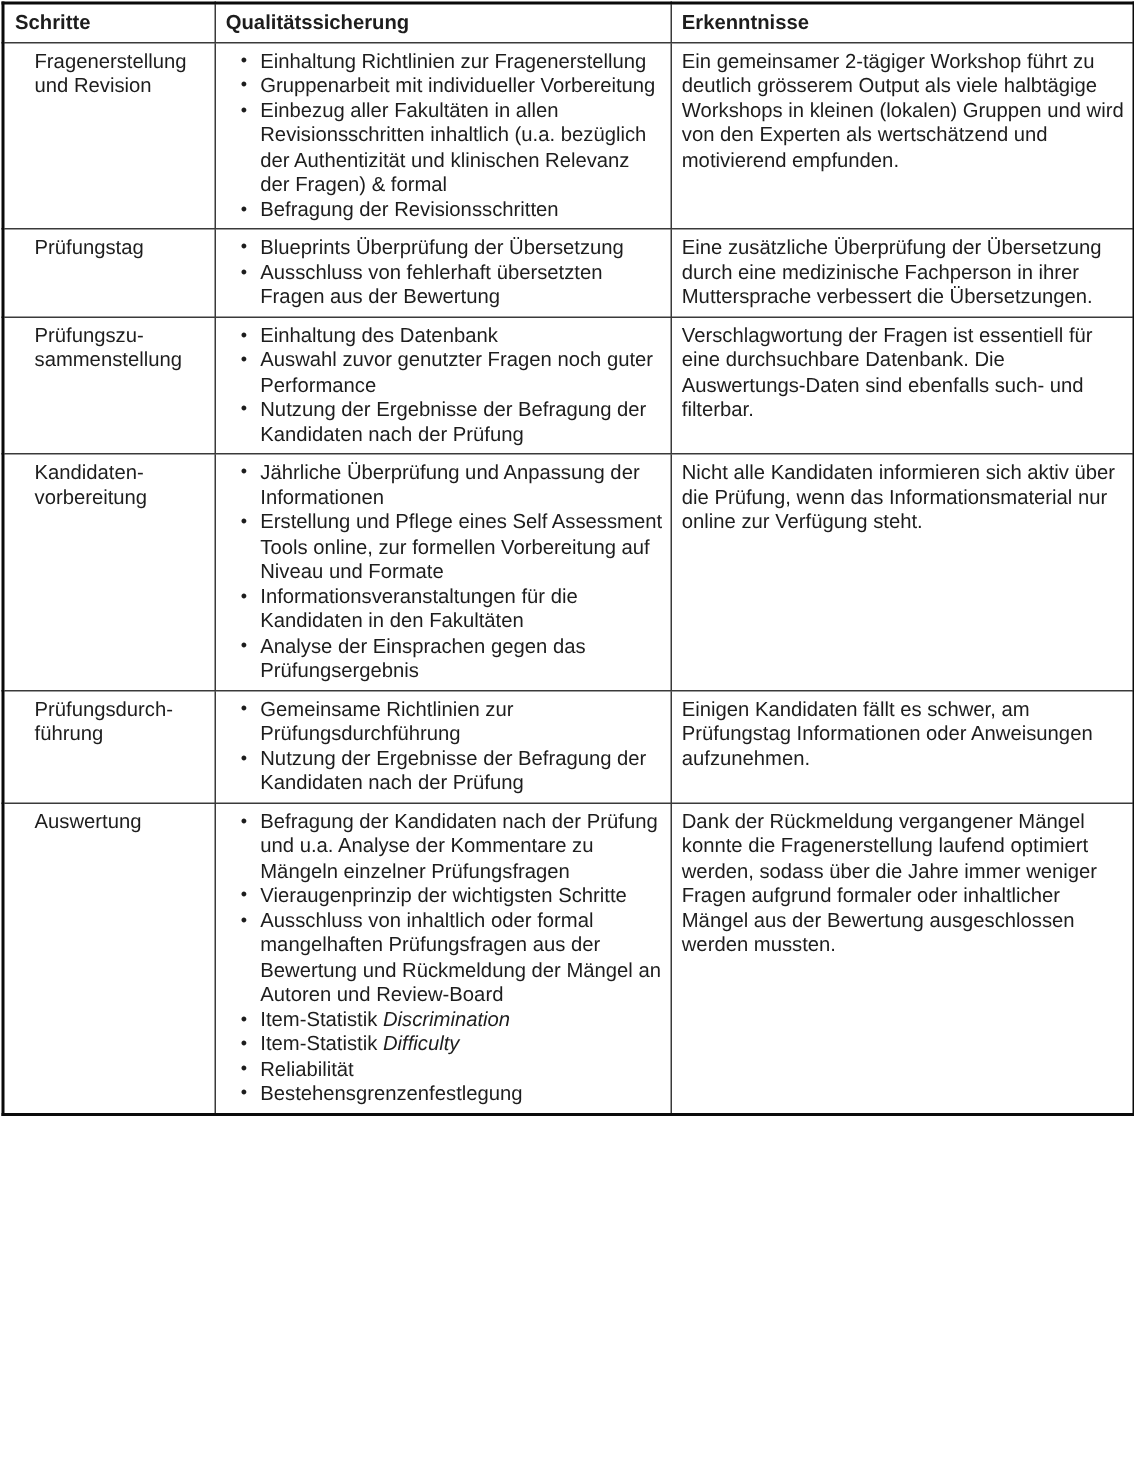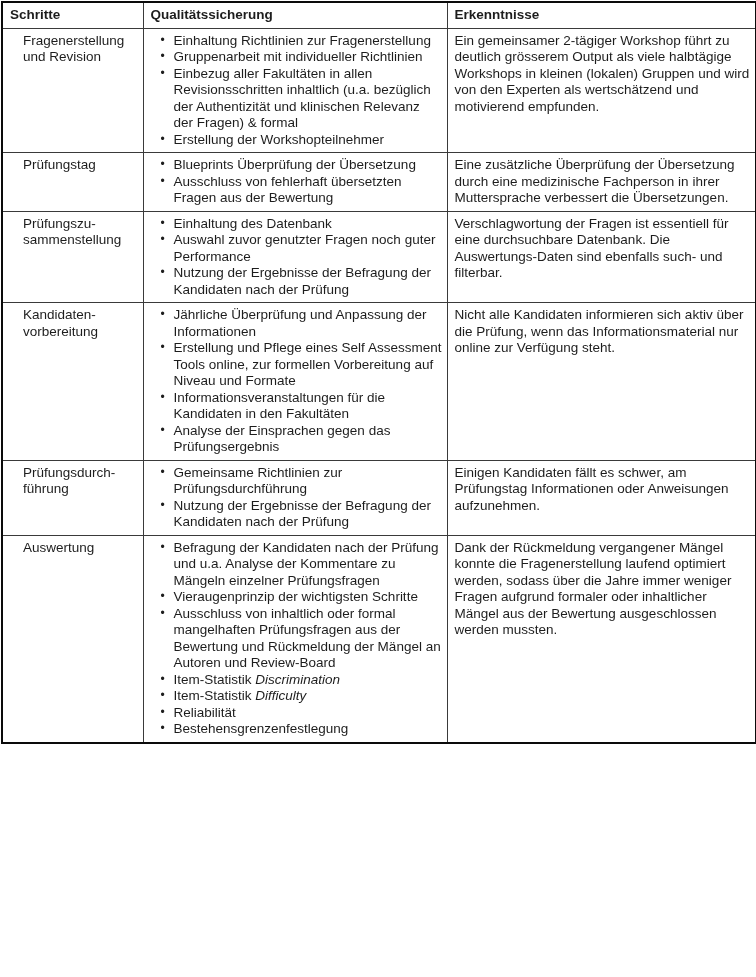--- a/index.html
+++ b/index.html
@@ -80,23 +80,23 @@
         <th>Erkenntnisse</th>
       </tr>
     </thead>
     <tbody>
         <tr>
           <td class="col-step">Fragenerstellung
 und Revision</td>
           <td class="col-quality">
             <ul class="bullets">
               <li>Einhaltung Richtlinien zur Fragenerstellung</li>
-              <li>Gruppenarbeit mit individueller Richtlinien</li>
+              <li>Gruppenarbeit mit individueller Vorbereitung</li>
               <li>Einbezug aller Fakultäten in allen Revisionsschritten inhaltlich (u.a. bezüglich der Authentizität und klinischen Relevanz der Fragen) &amp; formal</li>
-              <li>Erstellung der Workshopteilnehmer</li>
+              <li>Befragung der Revisionsschritten</li>
             </ul>
           </td>
           <td class="col-insight">Ein gemeinsamer 2-tägiger Workshop führt zu deutlich grösserem Output als viele halbtägige Workshops in kleinen (lokalen) Gruppen und wird von den Experten als wertschätzend und motivierend empfunden.</td>
         </tr>
         <tr>
           <td class="col-step">Prüfungstag</td>
           <td class="col-quality">
             <ul class="bullets">
               <li>Blueprints Überprüfung der Übersetzung</li>
               <li>Ausschluss von fehlerhaft übersetzten Fragen aus der Bewertung</li>

